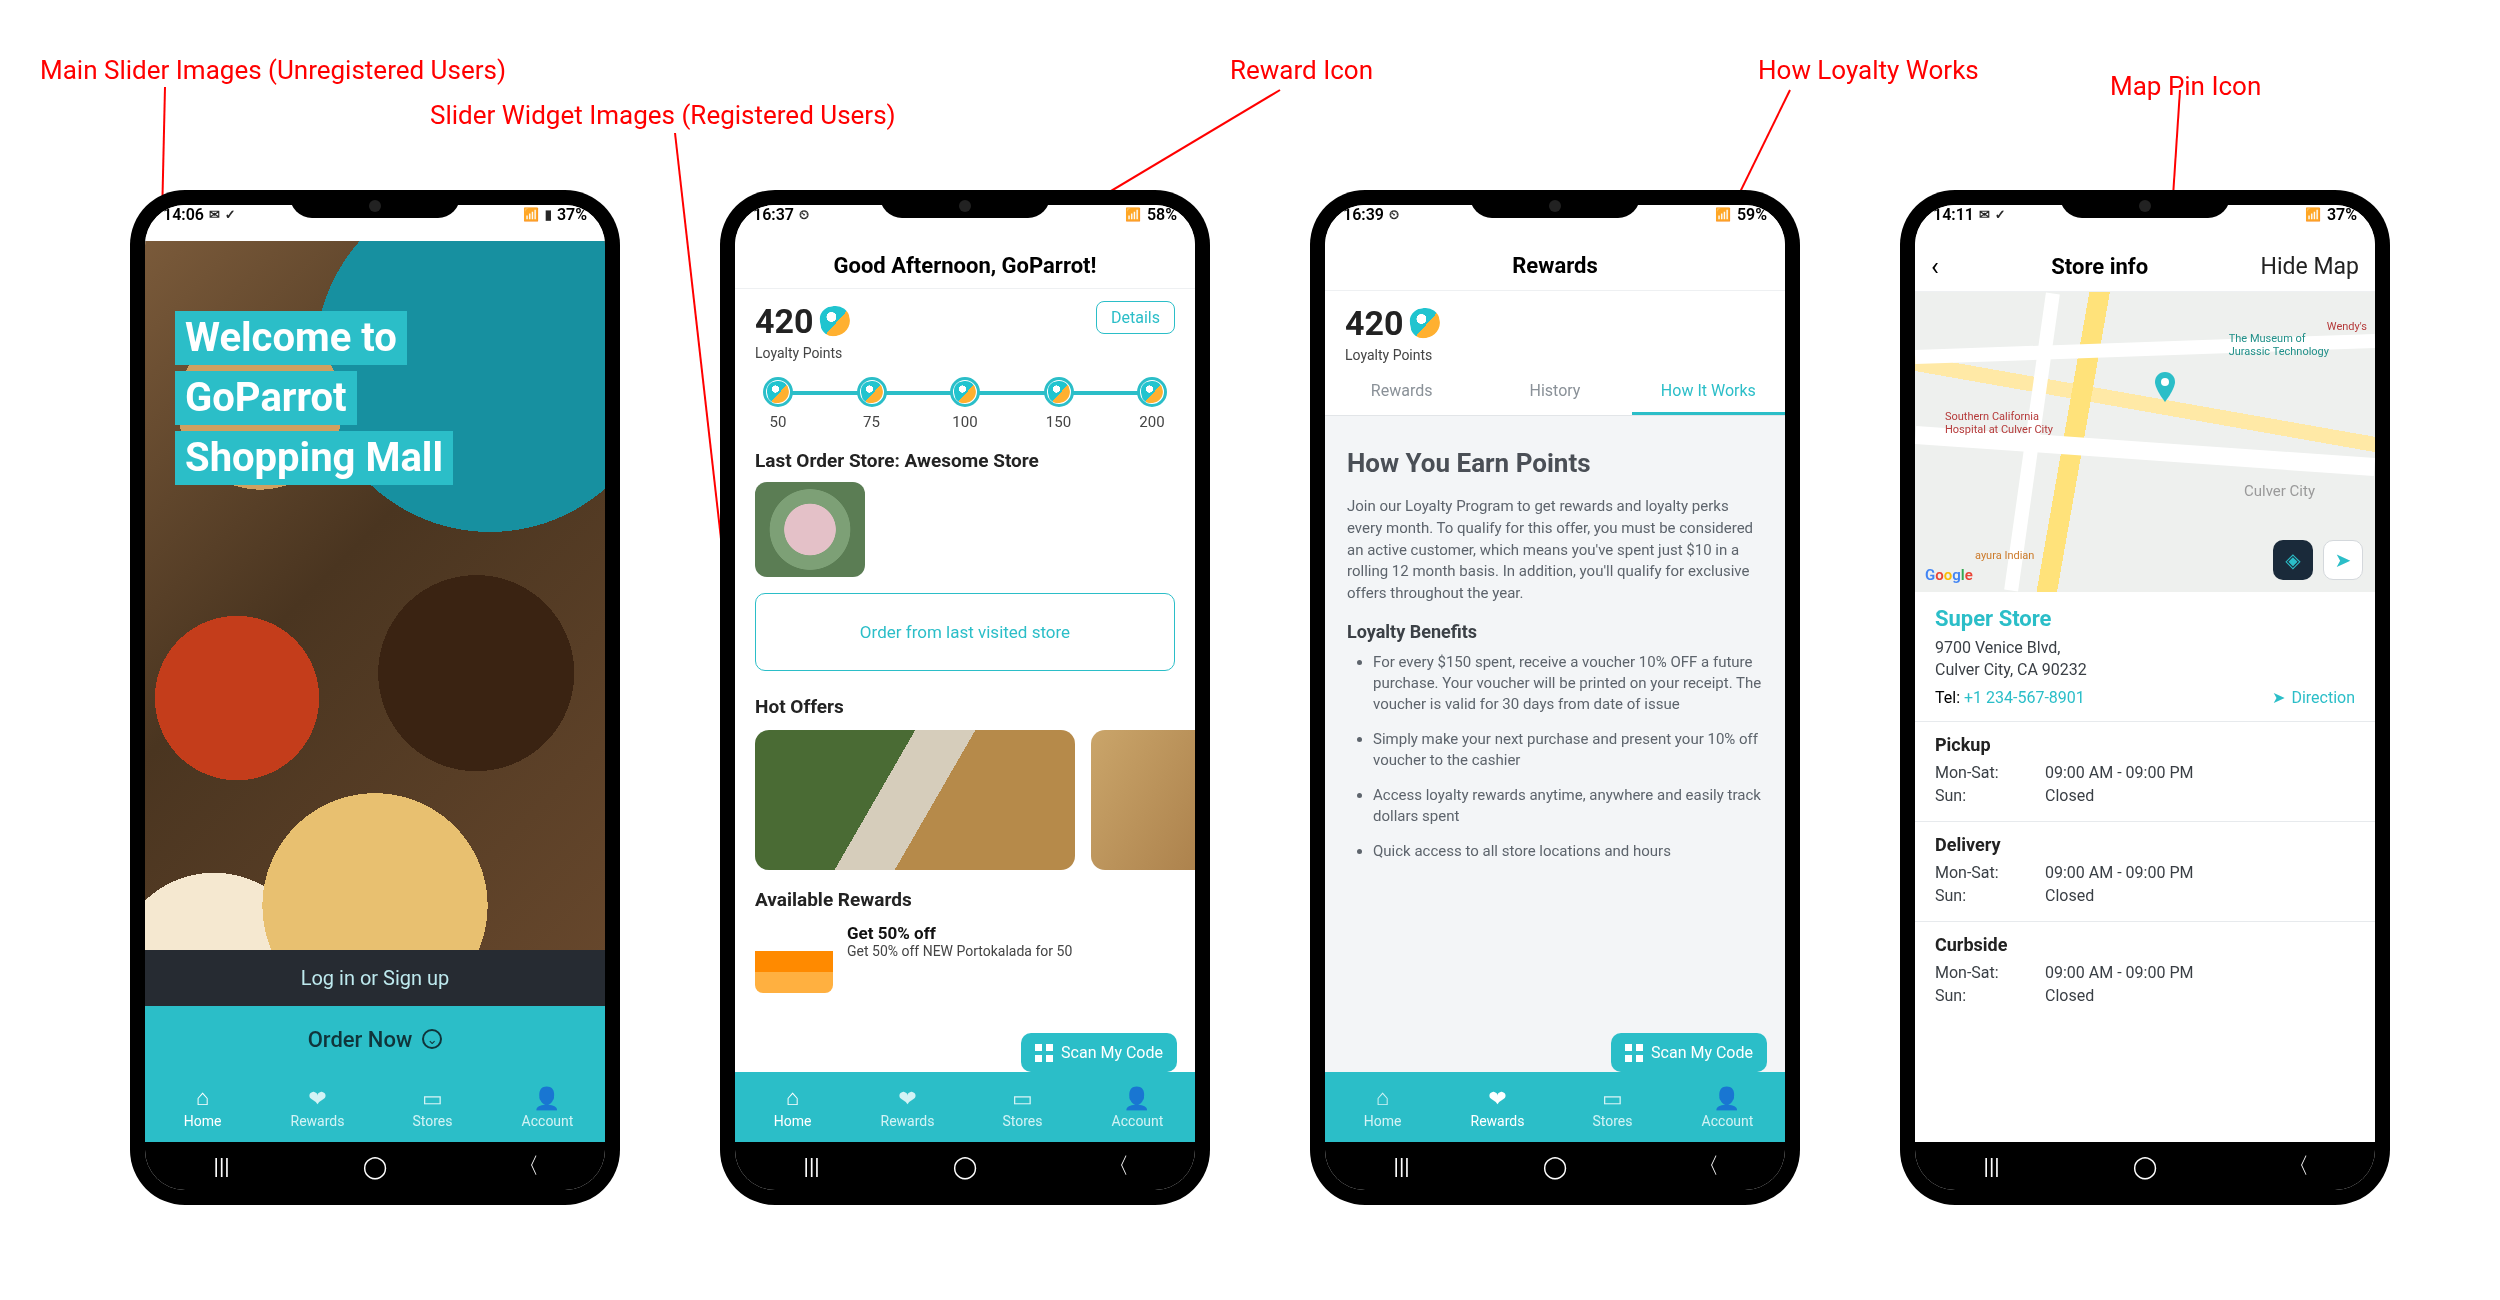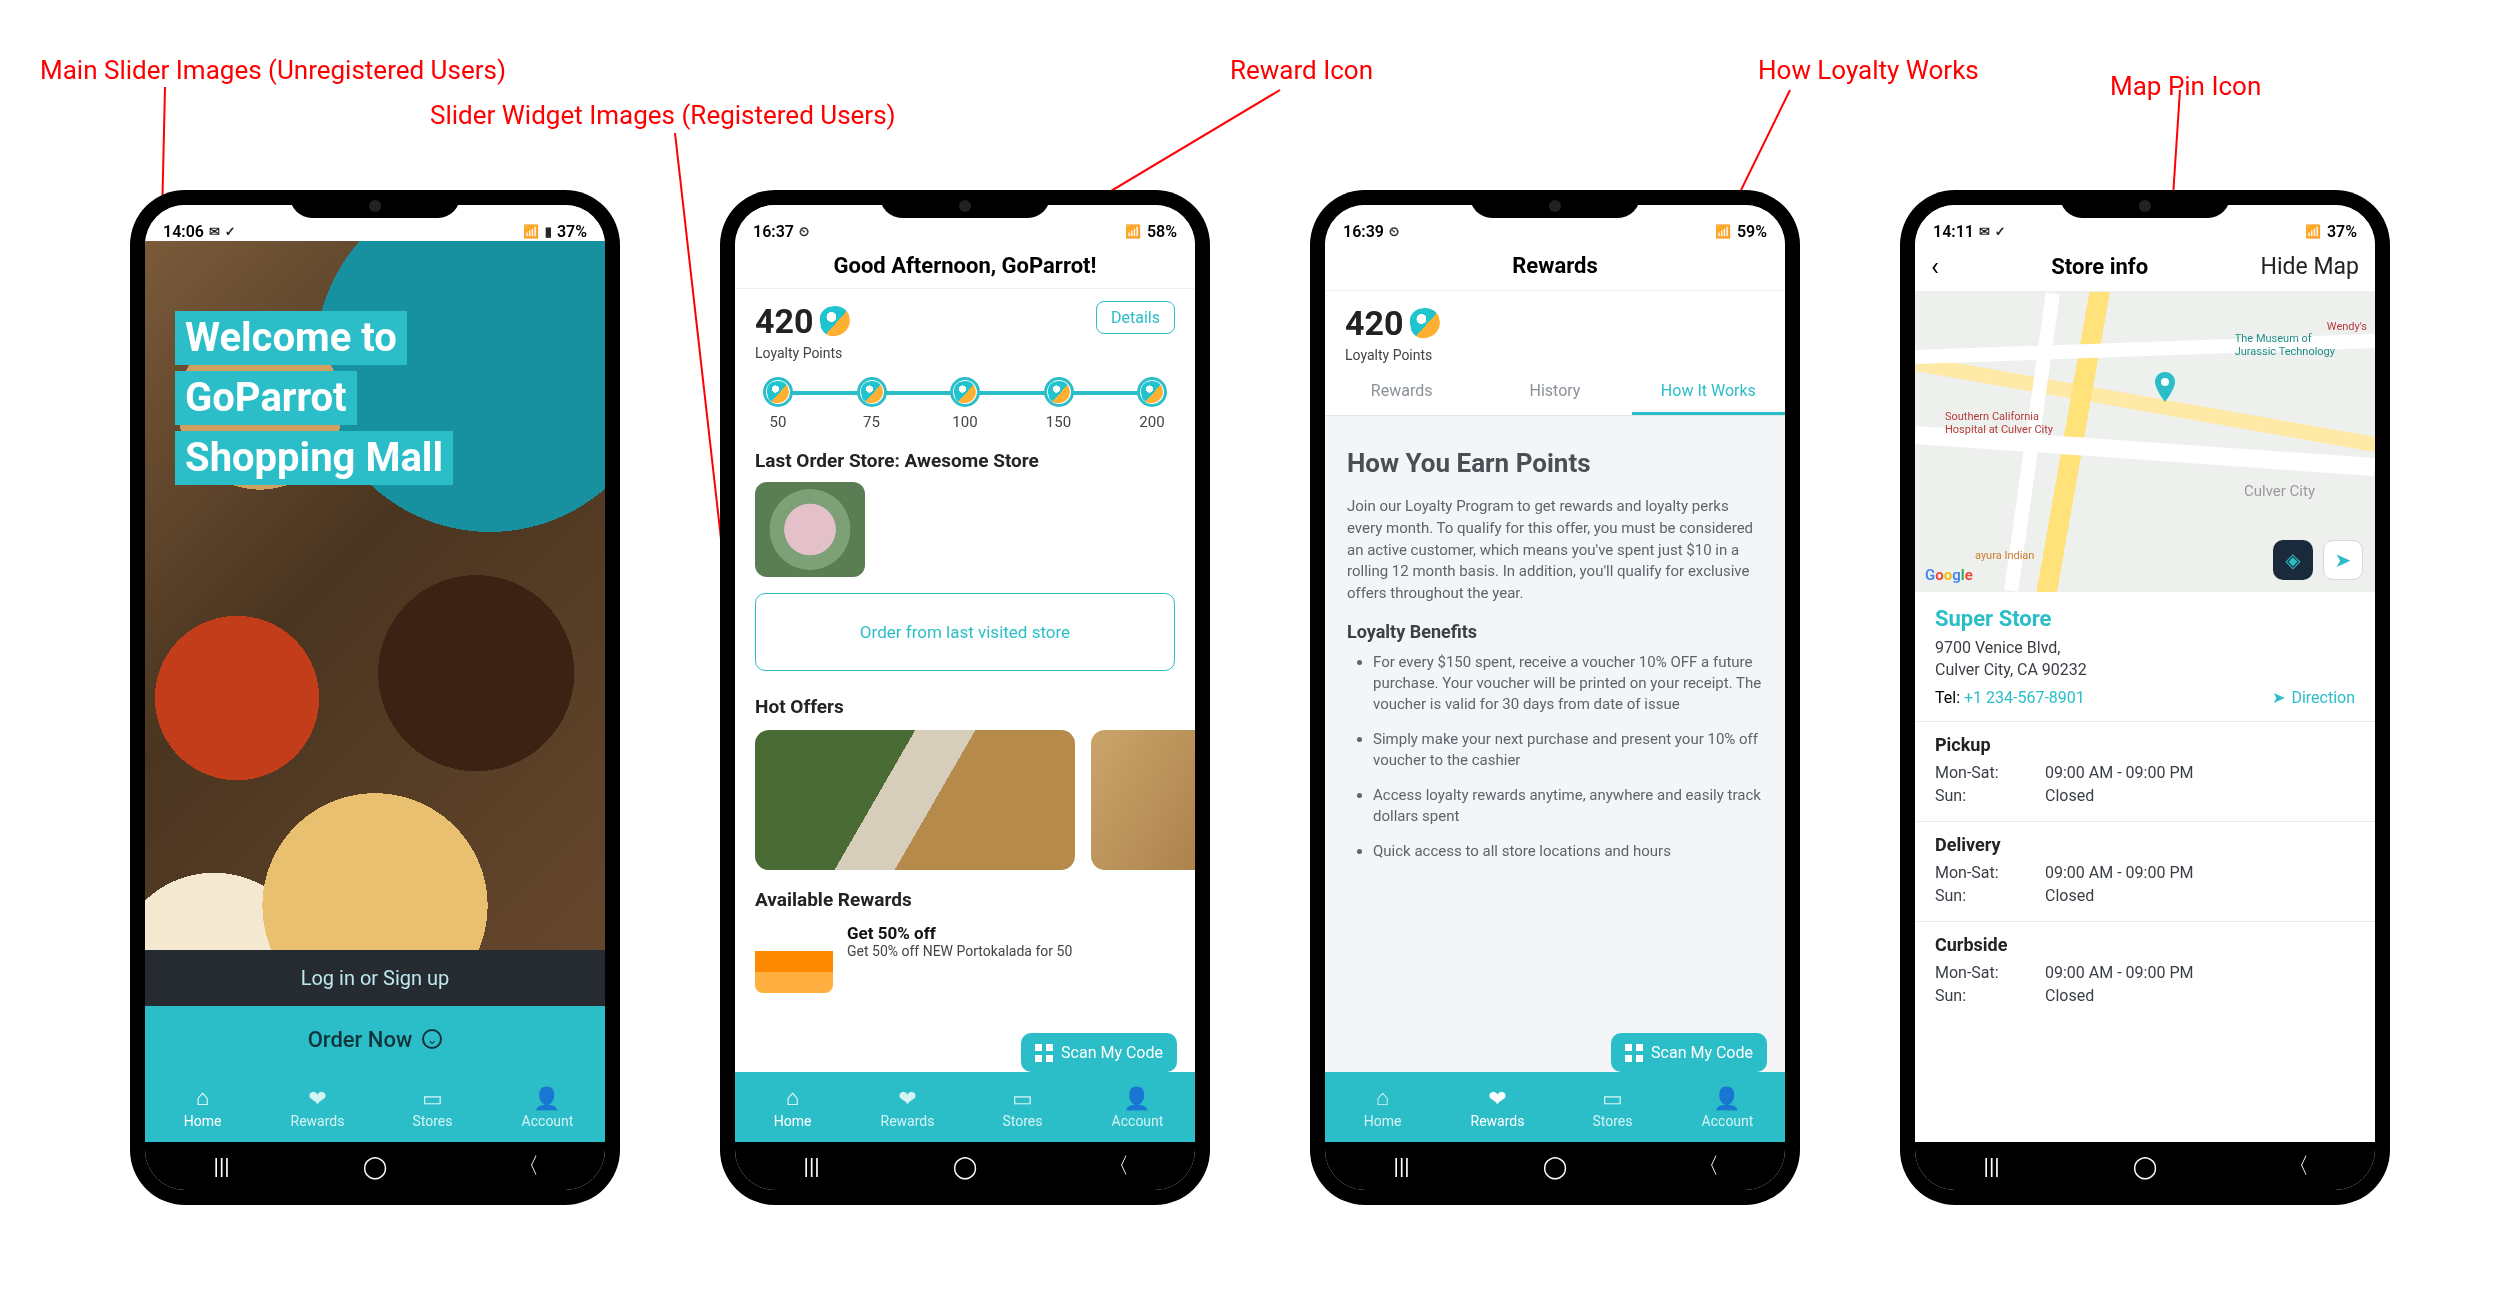--- a/index.html
+++ b/index.html
@@ -17,21 +17,21 @@
   .label{position:absolute;color:var(--red);font-size:26px;white-space:nowrap;}
   .arrow{position:absolute;}
 
   
   .phone{position:absolute;width:490px;height:1015px;border-radius:55px;background:#000;padding:15px;}
   .phone .screen{width:100%;height:100%;border-radius:40px;background:#fff;overflow:hidden;display:flex;flex-direction:column;position:relative;}
   .notch{position:absolute;top:0;left:50%;transform:translateX(-50%);width:170px;height:28px;background:#000;border-radius:0 0 22px 22px;z-index:5;}
   .notch::after{content:"";position:absolute;top:10px;left:50%;transform:translateX(-50%);width:12px;height:12px;border-radius:50%;background:#222;}
 
   
-  .statusbar{height:36px;display:flex;justify-content:space-between;align-items:flex-end;padding:0 18px;font-size:16px;font-weight:600;background:#fff;z-index:4;position:relative;}
+  .statusbar{height:36px;display:flex;justify-content:space-between;align-items:flex-start;padding:0 18px;font-size:16px;font-weight:600;background:#fff;z-index:4;position:relative;}
   .statusbar .left,.statusbar .right{display:flex;align-items:center;gap:5px;}
   .statusbar .ticon{font-size:13px;opacity:.85;}
 
   
   .navbar{height:48px;background:#000;display:flex;justify-content:space-around;align-items:center;color:#fff;font-size:22px;}
   .navbar span{width:28px;text-align:center;}
 
   
   .tabbar{height:70px;background:var(--teal);display:flex;}
   .tabbar .tab{flex:1;display:flex;flex-direction:column;align-items:center;justify-content:center;gap:2px;color:#d3f3f5;font-size:14px;}
@@ -399,21 +399,21 @@
     <div class="content">
       <div class="hdr4">
         <span class="back">‹</span>
         <span class="ttl">Store info</span>
         <span class="hm">Hide Map</span>
       </div>
       <div class="map">
         <div class="road" style="top:50px;left:0;right:0;height:14px;transform:rotate(-2deg);"></div>
         <div class="road" style="top:150px;left:0;right:0;height:18px;transform:rotate(4deg);"></div>
         <div class="road" style="top:0;bottom:0;left:110px;width:14px;transform:rotate(8deg);"></div>
-        <div class="poi t" style="top:40px;right:40px;white-space:pre;margin-left:8px;">The Museum of
+        <div class="poi t" style="top:40px;right:46px;white-space:pre;margin-left:8px;">The Museum of
 Jurassic Technology</div>
         <div class="poi" style="top:28px;right:8px;">Wendy's</div>
         <div class="poi" style="top:118px;left:30px;white-space:pre;">Southern California
 Hospital at Culver City</div>
         <div class="poi g" style="top:190px;right:60px;font-size:15px;">Culver City</div>
         <div class="poi" style="bottom:30px;left:60px;color:#cc7a2a;">ayura Indian</div>
         <div class="pin">
           <svg viewBox="0 0 24 30">
               <path d="M12 0C6 0 2 4.5 2 10c0 7 10 20 10 20s10-13 10-20C22 4.5 18 0 12 0z" fill="#2bbec8"></path>
               <circle cx="12" cy="10" r="4" fill="#fff"></circle>

